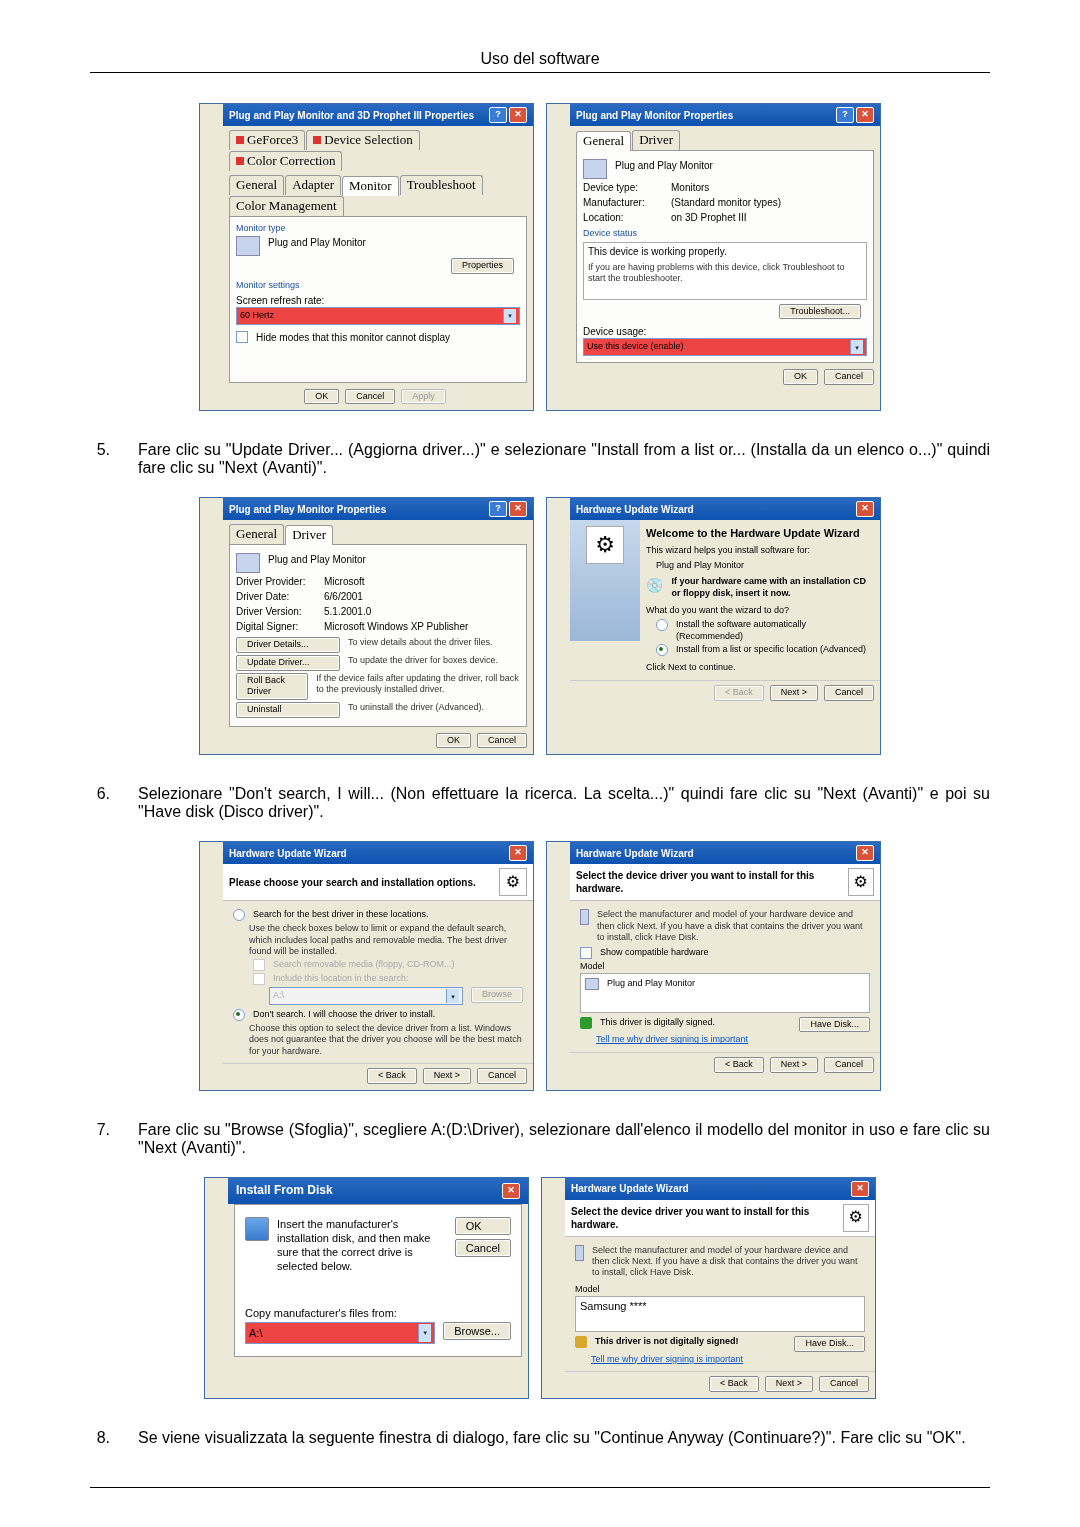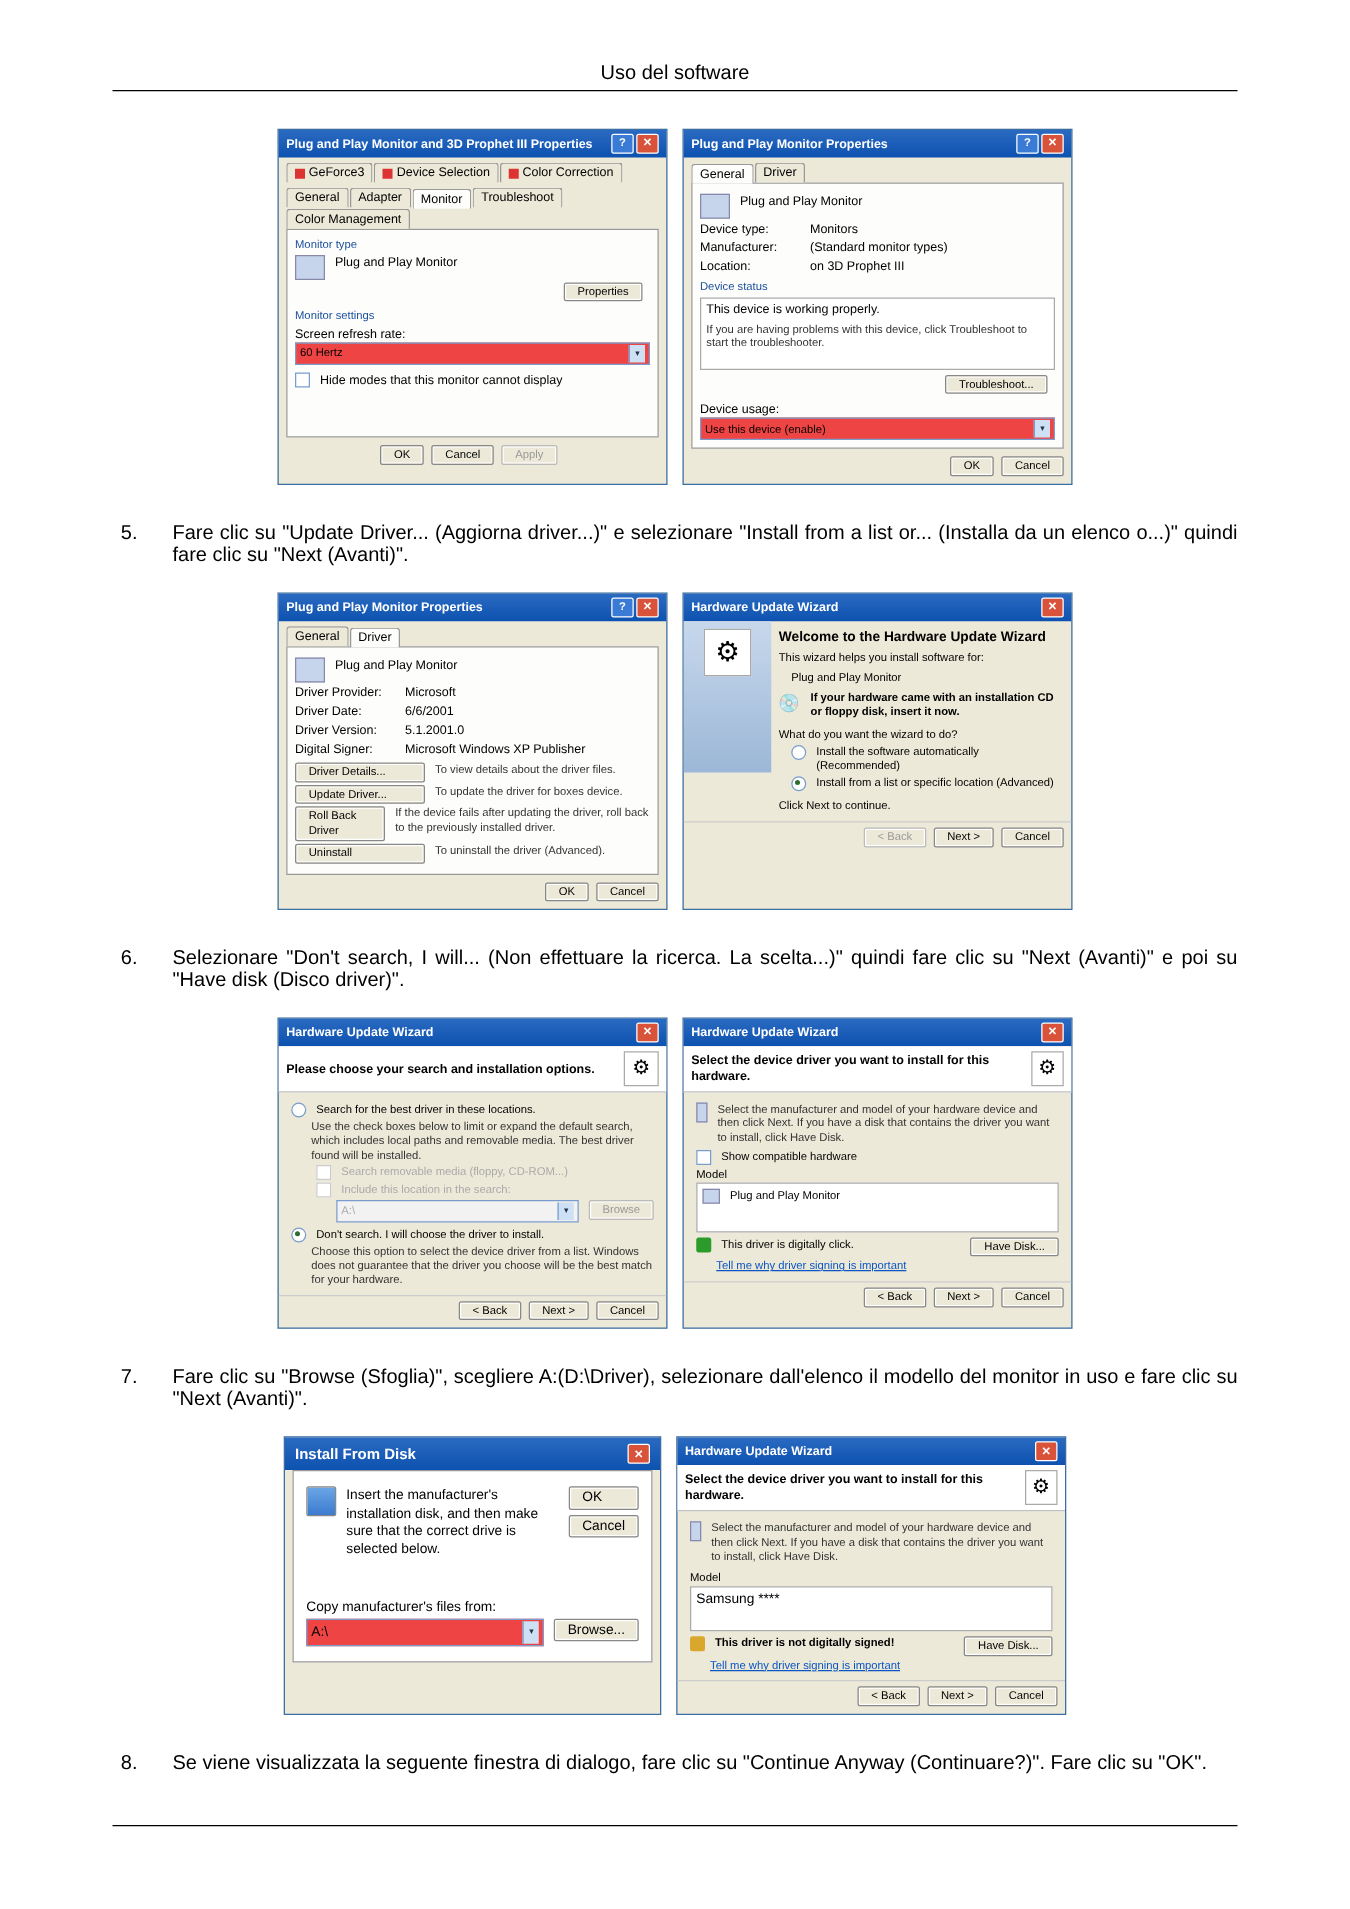--- a/index.html
+++ b/index.html
@@ -36,20 +36,21 @@
     margin: 20px 0 30px 0;
   }
   .dialog {
     width: 310px;
     background: #ece9d8;
     border: 1px solid #3b6ea5;
     font-size: 10px;
     color: #000;
     position: relative;
     line-height: 1.3;
+    padding-left: 23px;
   }
   .dialog.narrow {
     width: 300px;
   }
   .titlebar {
     background: linear-gradient(to bottom, #2a6ac1, #0d52b0);
     color: #fff;
     font-weight: bold;
     padding: 3px 6px;
     display: flex;
@@ -73,21 +74,22 @@
     border-radius: 2px;
   }
   .title-btn.close {
     background: #d9533b;
   }
   .tabs {
     display: flex;
     flex-wrap: wrap;
     padding: 4px 6px 0 6px;
     gap: 1px;
-    font-size: 10px;
+    font-size: 13px;
+    font-family: Liberation Serif, serif;
   }
   .tab {
     background: #ece9d8;
     border: 1px solid #999;
     border-bottom: none;
     padding: 1px 6px;
     border-radius: 3px 3px 0 0;
     display: inline-flex;
     align-items: center;
     gap: 3px;
@@ -545,21 +547,21 @@
           </div>
         <div>Model</div>
         <div class="sunken" style="height:34px">
           <div class="row">
               <span class="monitor-icon" style="width:12px;height:10px"></span>
               <span>Plug and Play Monitor</span>
             </div>
         </div>
         <div class="row" style="margin-top:4px">
             <span class="shield"></span>
-            <span>This driver is digitally click.</span>
+            <span>This driver is digitally signed.</span>
           <span style="flex:1"></span>
             <span class="btn">Have Disk...</span>
           </div>
         <div class="link" style="margin-left:16px">Tell me why driver signing is important</div>
       </div>
       <div class="btn-row" style="padding:4px 6px 6px 0;border-top:1px solid #ccc">
         <span class="btn">&lt; Back</span>
         <span class="btn">Next &gt;</span>
         <span class="btn">Cancel</span>
       </div>

